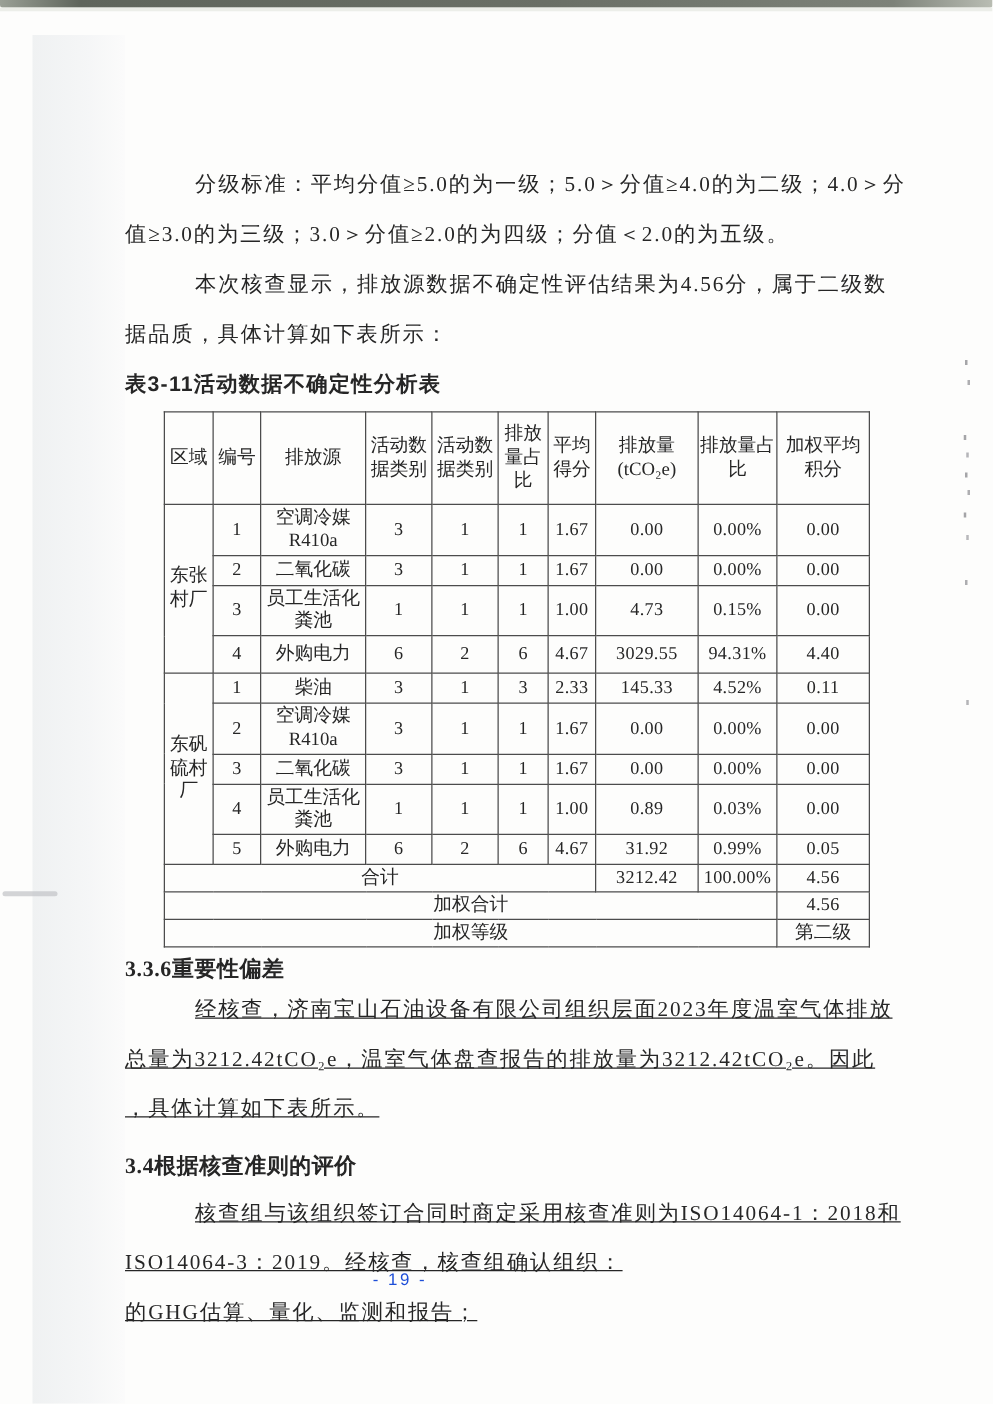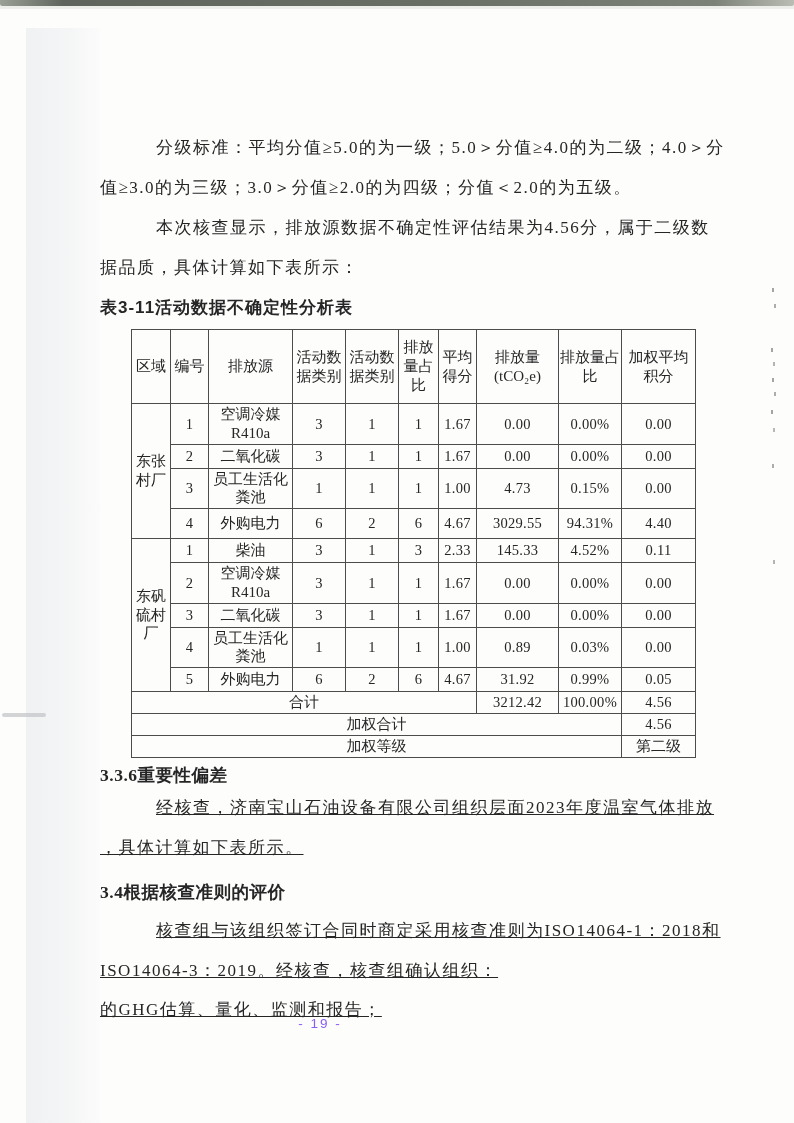--- a/index.html
+++ b/index.html
@@ -31,21 +31,21 @@
   .hrow{height:74px;}
   .r2l{height:40px;}
   .r1l{height:24px;}
   .r4{height:30px;}
   .frow{height:22px;}
   .heading{font-family:Liberation Serif, serif;font-weight:bold;font-size:17.5px;
     letter-spacing:.5px;line-height:26px;margin-top:4px;}
   .h34{margin-top:12px;margin-bottom:6px;}
   .sect .pline{line-height:39.5px;text-decoration:underline;}
   .page-footer{position:absolute;top:1016px;left:0;width:640px;text-align:center;
-    font-family:"Liberation Sans","DejaVu Sans",sans-serif;font-size:13.5px;letter-spacing:2px;color:#8b5cf6;}
+    font-family:"Liberation Sans","DejaVu Sans",sans-serif;font-size:13.5px;letter-spacing:2px;color:#1d4ed8;}
 </style>
 </head>
 <body>
 
 <div class="top-edge"></div>
 <div class="top-edge-light"></div>
 <div class="left-strip"></div>
 <div class="smudge"></div>
 <div class="right-specks"></div>
 
@@ -207,20 +207,21 @@
     <tr class="frow">
       <td colspan="9">加权等级</td>
       <td>第二级</td>
     </tr>
   </tbody>
     </table>
 
   <div class="sect">
     <div class="heading">3.3.6重要性偏差</div>
     <div class="pline ind">经核查，济南宝山石油设备有限公司组织层面2023年度温室气体排放</div>
+    <div class="pline">总量为3212.42tCO₂e，温室气体盘查报告的排放量为3212.42tCO₂e。因此</div>
     <div class="pline">，具体计算如下表所示。</div>
   </div>
 
   <div class="sect">
     <div class="heading h34">3.4根据核查准则的评价</div>
     <div class="pline ind">核查组与该组织签订合同时商定采用核查准则为ISO14064-1：2018和</div>
     <div class="pline">ISO14064-3：2019。经核查，核查组确认组织：</div>
     <div class="pline">的GHG估算、量化、监测和报告；</div>
   </div>
 

